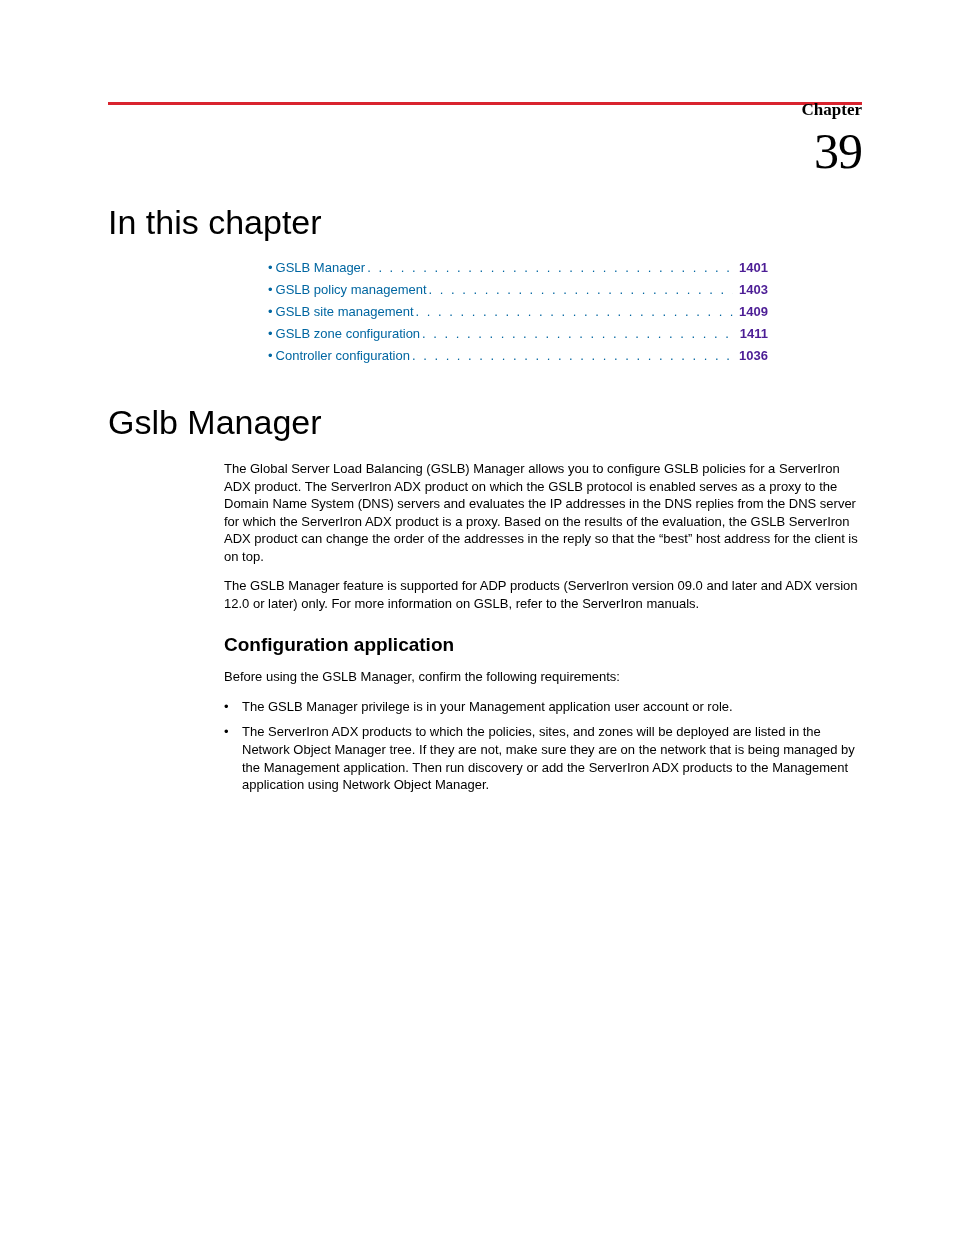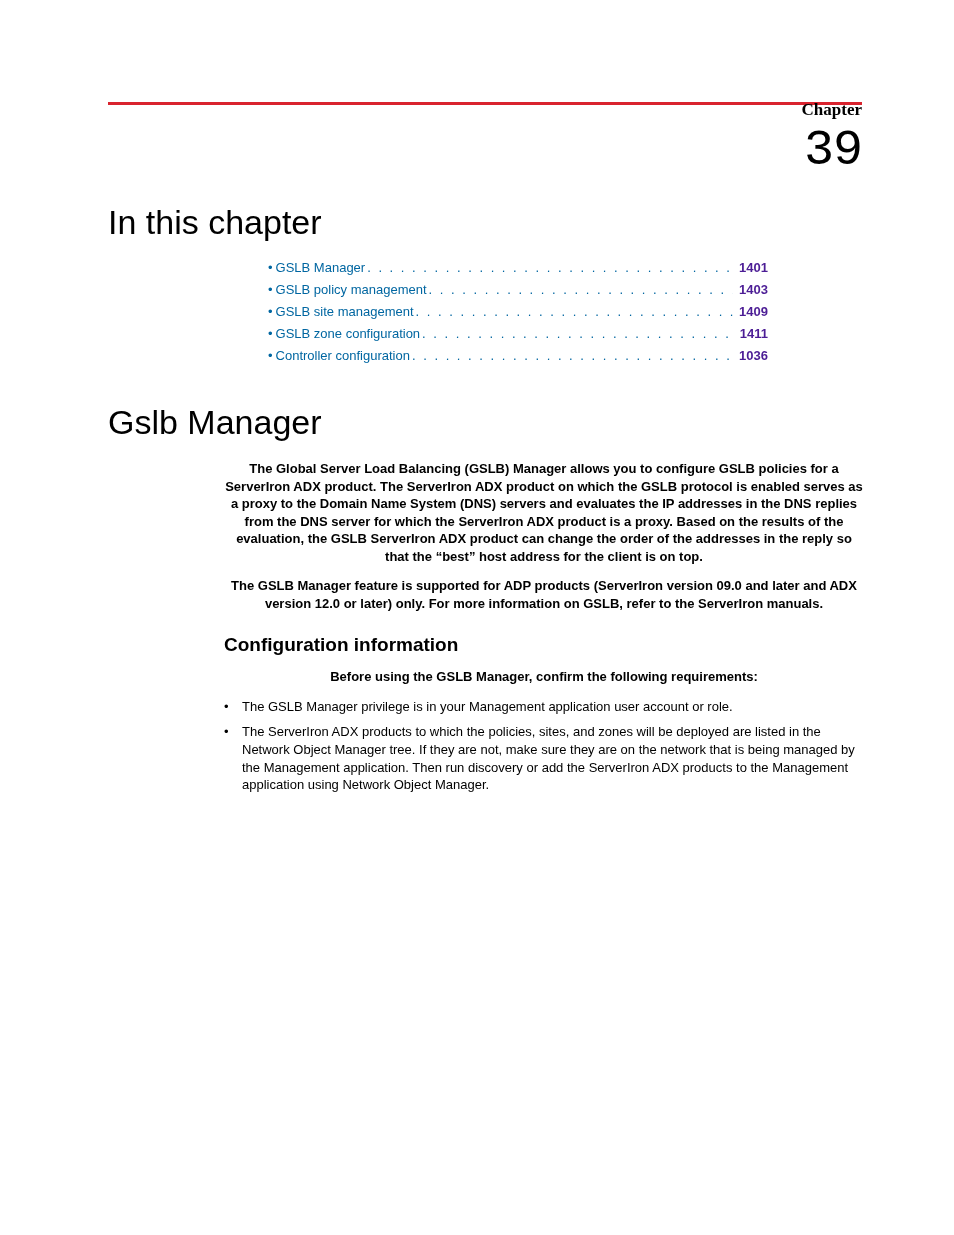--- a/index.html
+++ b/index.html
@@ -23,21 +23,21 @@
       font-size: 17px;
       font-weight: bold;
       font-family: Liberation Serif, serif;
     }
     .chapter-number {
       position: absolute;
       right: 0;
       top: 20px;
       font-size: 50px;
       font-weight: 300;
-      font-family: Liberation Mono, monospace;
+      font-family: Liberation Serif, serif;
       letter-spacing: -1px;
     }
     .chapter-title {
       font-size: 30px;
       font-weight: 400;
       font-family: "Arial Narrow", Arial, sans-serif;
       padding-top: 44px;
       letter-spacing: 0px;
     }
     .red-rule {
@@ -91,22 +91,21 @@
       padding-left: 6px;
     }
     .body-block {
       margin-left: 116px;
       width: 640px;
     }
     .para {
       font-size: 13px;
       line-height: 1.35;
       margin-bottom: 12px;
-      text-align: center;
-      font-weight: bold;
+      text-align: left;
     }
     .bullets {
       font-size: 13px;
       line-height: 1.35;
     }
     .bullet-item {
       display: flex;
       margin-bottom: 8px;
     }
     .bullet-mark {
@@ -160,21 +159,21 @@
     <a class="toc-page">1036</a>
   </div>
 </div>
 
 <div class="h1">Gslb Manager</div>
 
 <div class="body-block">
   <p class="para">The Global Server Load Balancing (GSLB) Manager allows you to configure GSLB policies for a ServerIron ADX product. The ServerIron ADX product on which the GSLB protocol is enabled serves as a proxy to the Domain Name System (DNS) servers and evaluates the IP addresses in the DNS replies from the DNS server for which the ServerIron ADX product is a proxy. Based on the results of the evaluation, the GSLB ServerIron ADX product can change the order of the addresses in the reply so that the “best” host address for the client is on top.</p>
   <p class="para">The GSLB Manager feature is supported for ADP products (ServerIron version 09.0 and later and ADX version 12.0 or later) only. For more information on GSLB, refer to the ServerIron manuals.</p>
 
-  <div class="h2">Configuration information</div>
+  <div class="h2">Configuration application</div>
 
   <p class="para">Before using the GSLB Manager, confirm the following requirements:</p>
 
   <div class="bullets">
     <div class="bullet-item">
       <span class="bullet-mark">•</span>
       <span class="bullet-text">The GSLB Manager privilege is in your Management application user account or role.</span>
     </div>
     <div class="bullet-item">
       <span class="bullet-mark">•</span>

